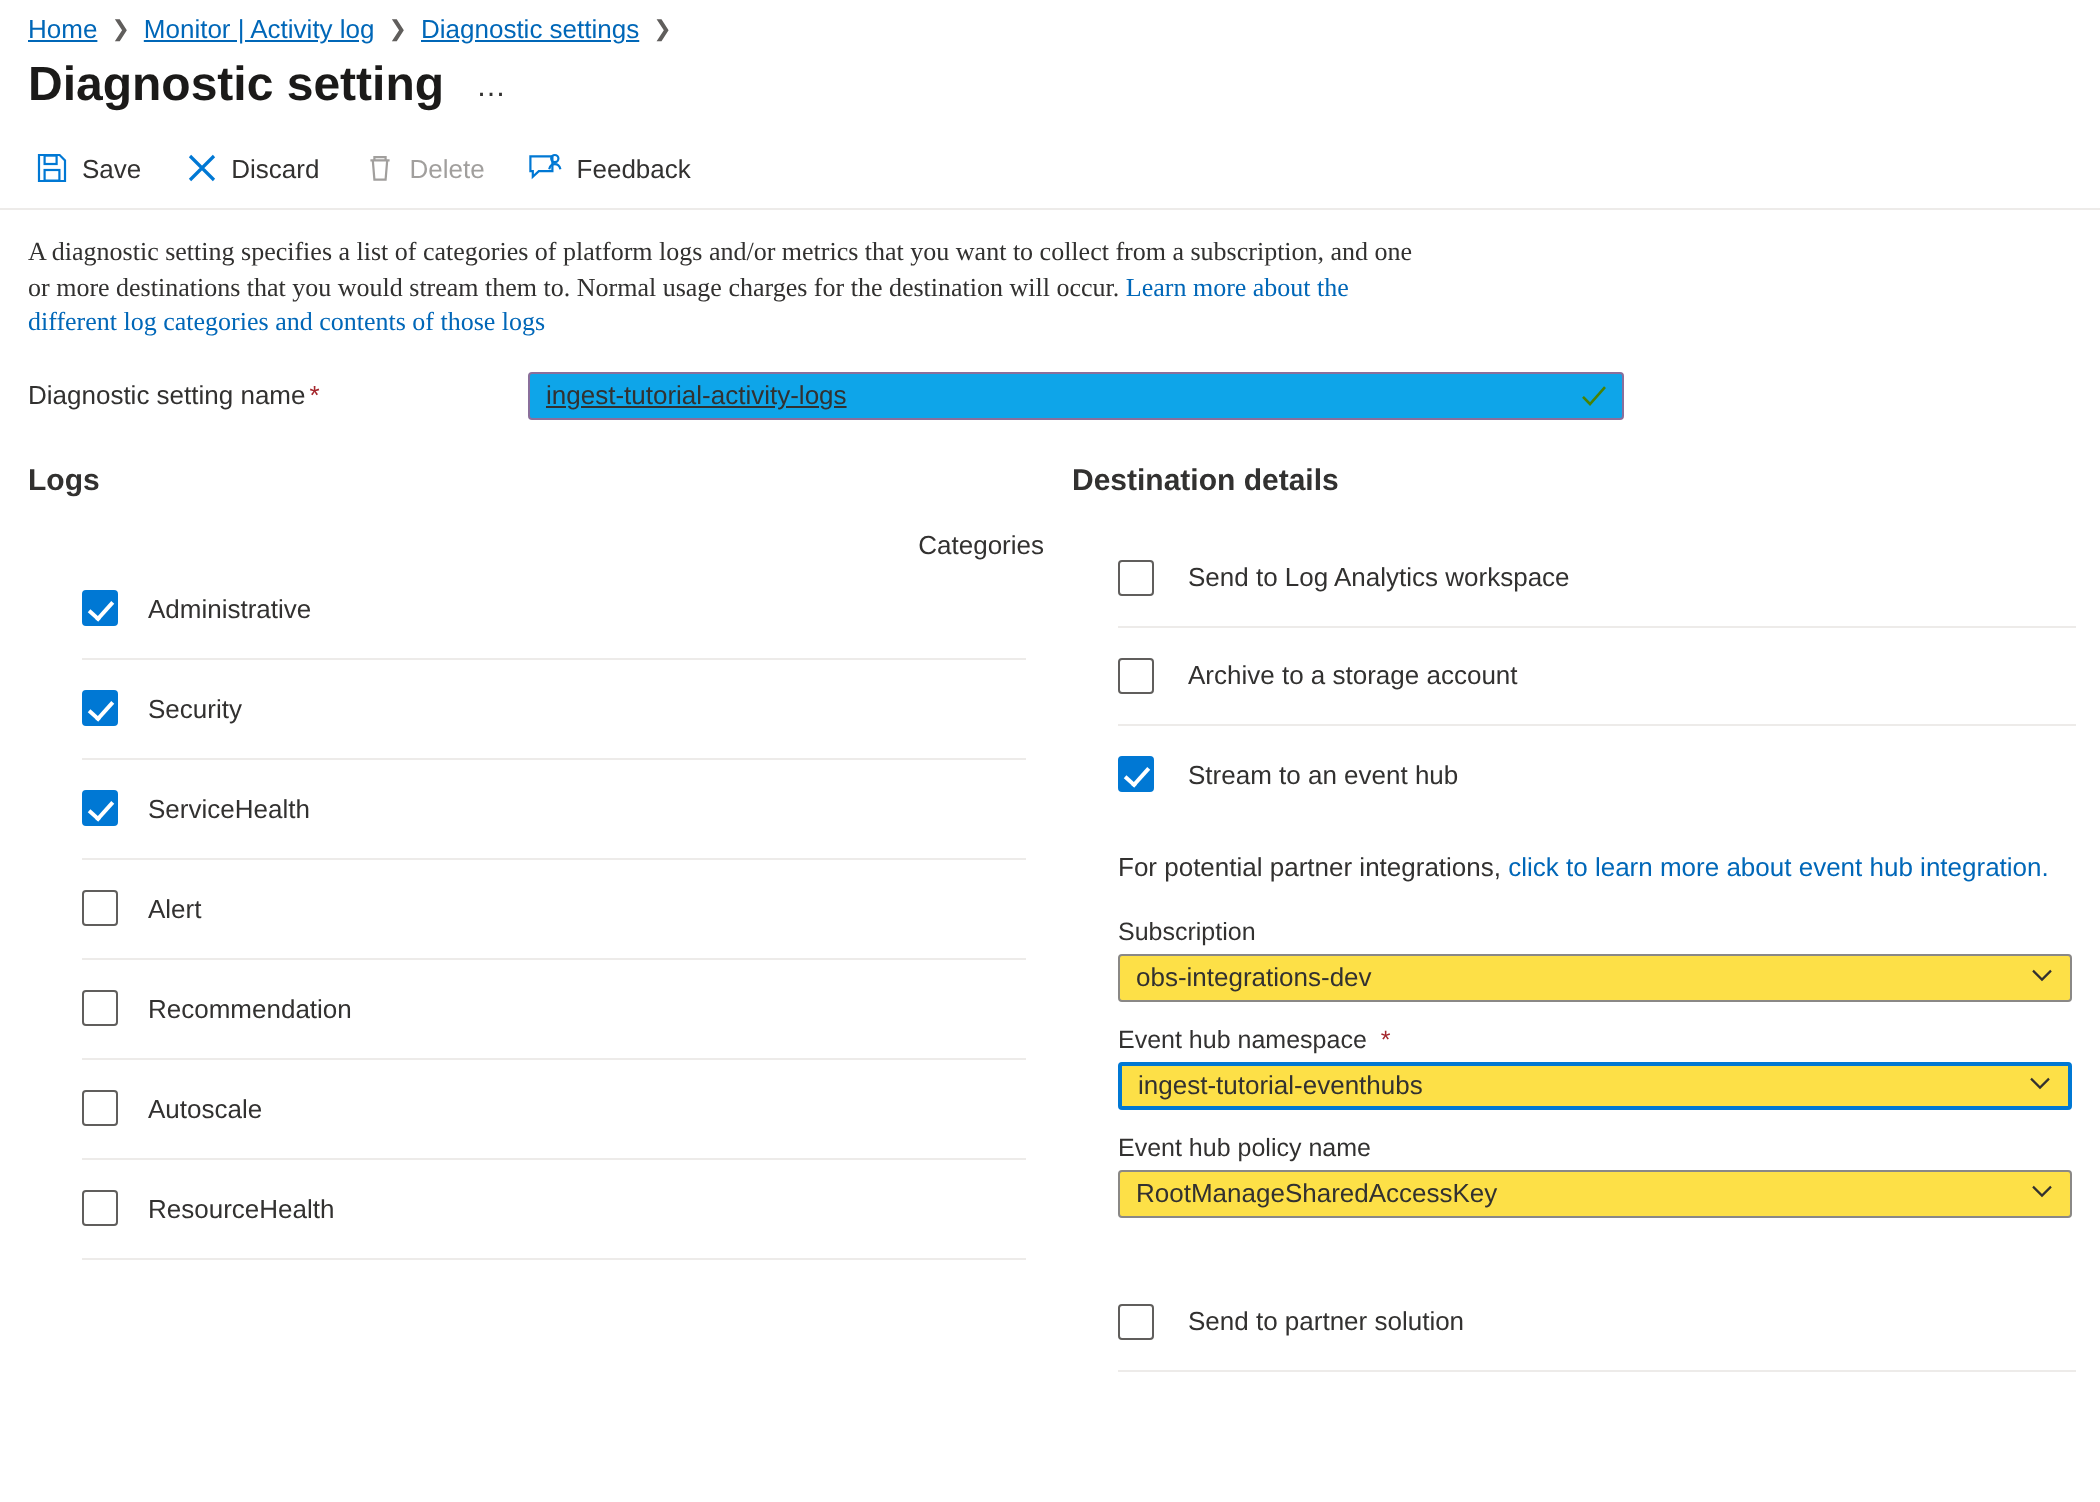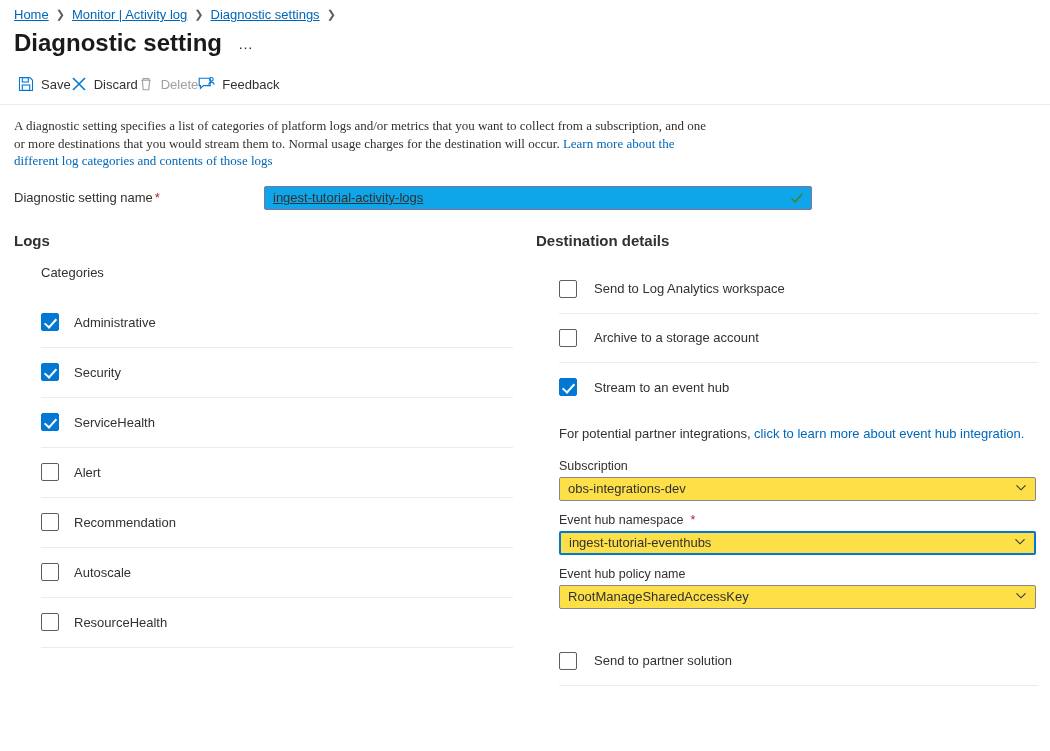--- a/index.html
+++ b/index.html
@@ -43,20 +43,21 @@
     font-size: 15px;
     letter-spacing: 1px;
     padding-bottom: 6px;
     cursor: pointer;
   }
 
   
   .commandbar {
     display: flex;
     align-items: center;
+    gap: 22px;
     padding: 18px 0 12px 18px;
     border-bottom: 1px solid #edebe9;
   }
   .cmd {
     display: flex;
     align-items: center;
     gap: 7px;
     font-size: 13px;
     color: #323130;
     cursor: pointer;
@@ -123,21 +124,22 @@
   .section-head {
     font-size: 15px;
     font-weight: 600;
     color: #323130;
     margin-bottom: 16px;
   }
   .sub-head {
     font-size: 13px;
     color: #323130;
     margin-left: 27px;
-    margin-bottom: 18px;
+    margin-bottom: 0;
+    text-align: right;
   }
 
   
   .cat-list { margin-left: 27px; width: 472px; }
   .cat-row {
     display: flex;
     align-items: center;
     height: 50px;
     border-bottom: 1px solid #edebe9;
     gap: 15px;

